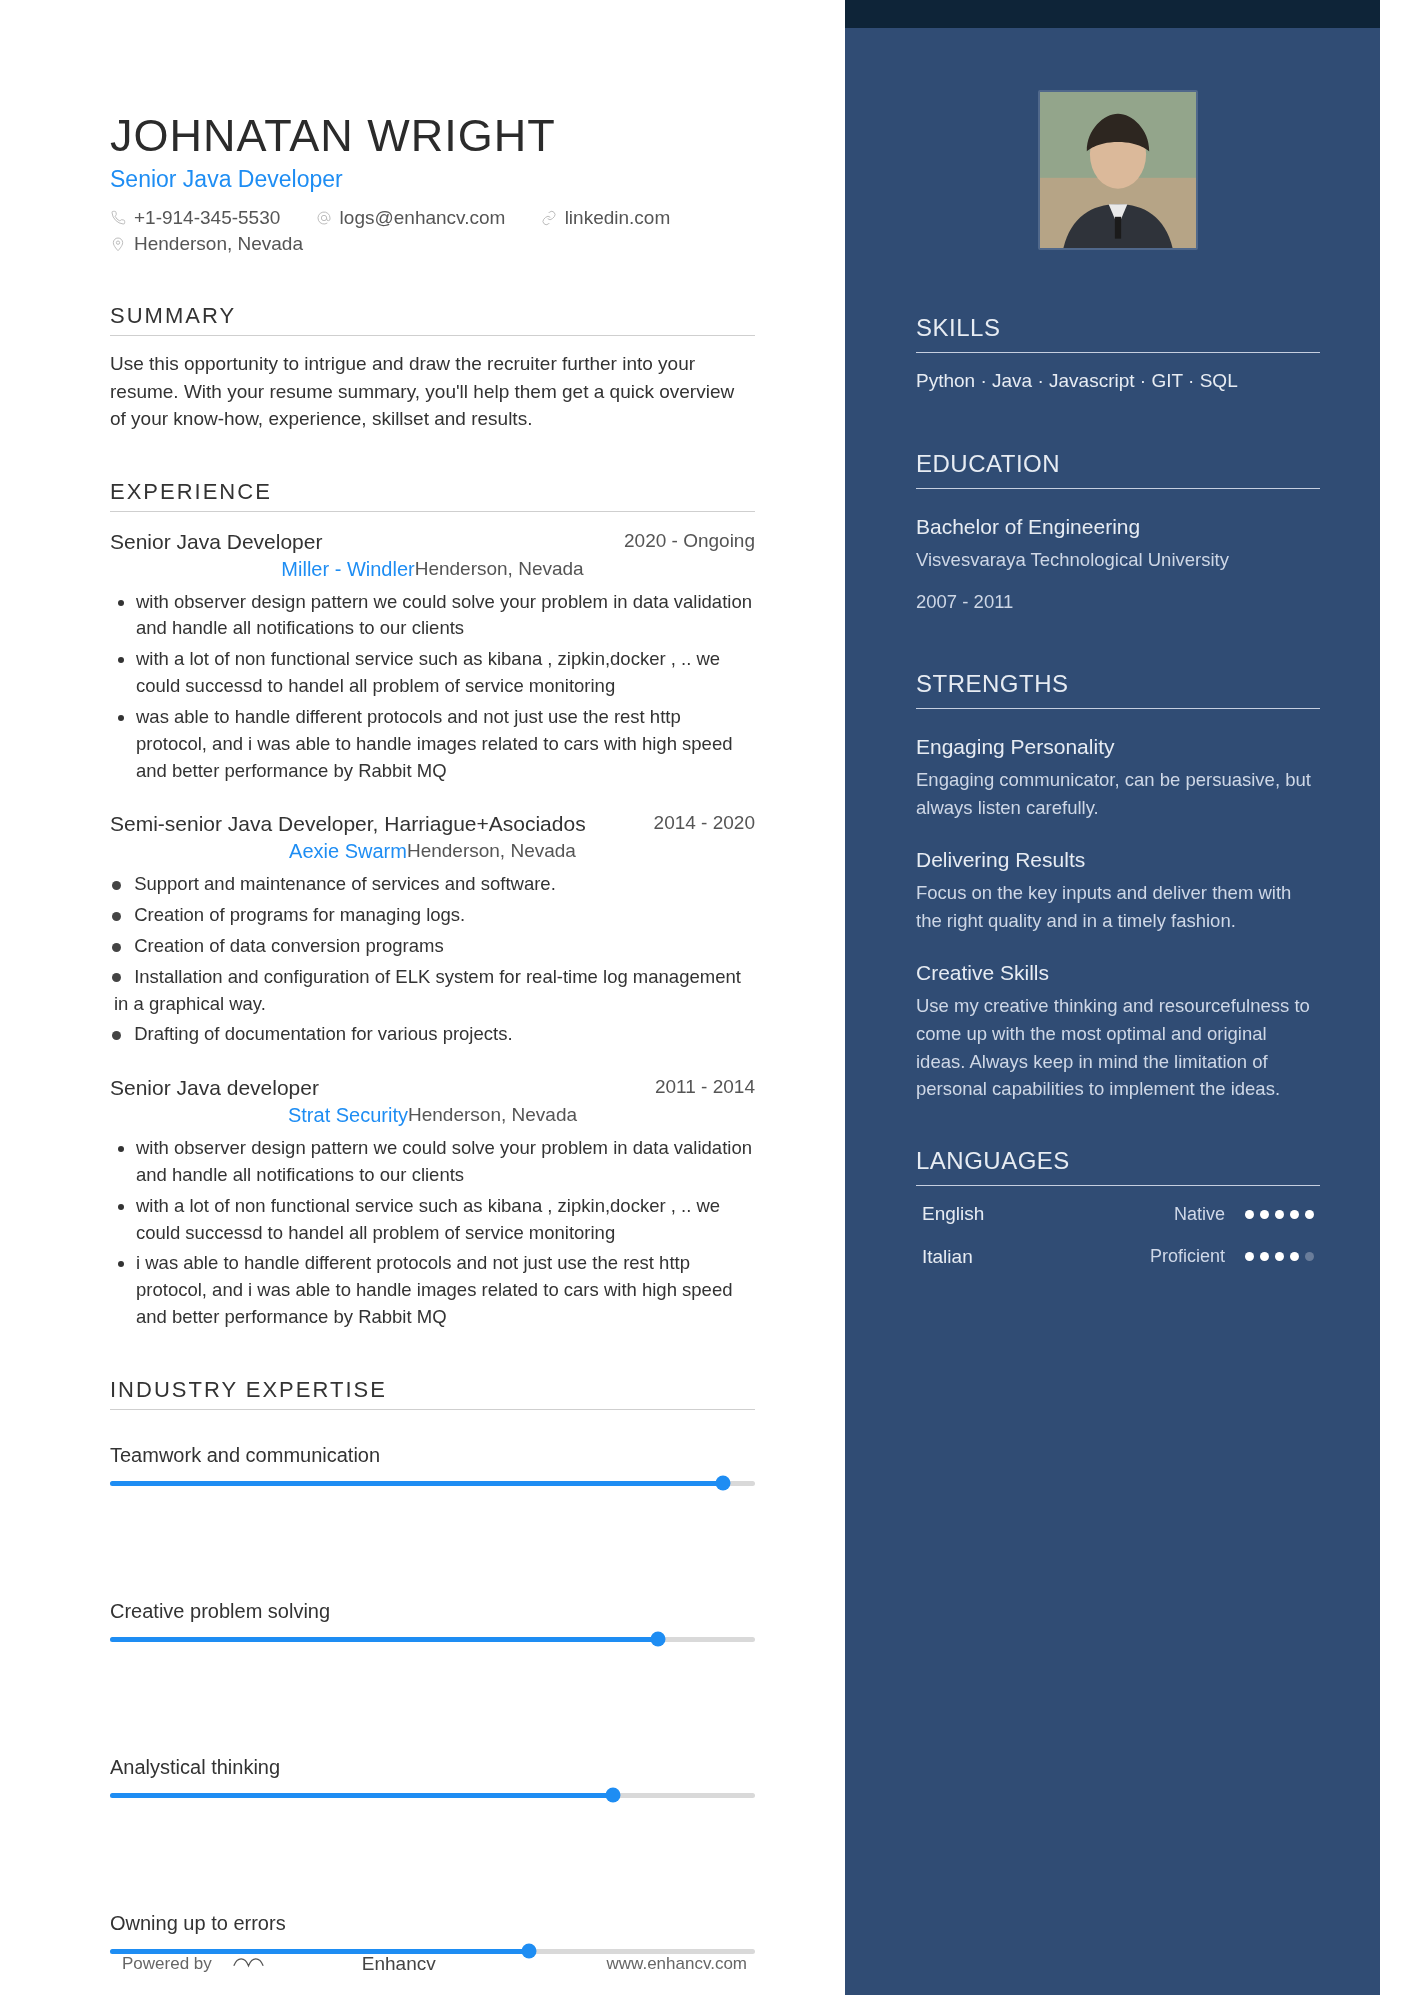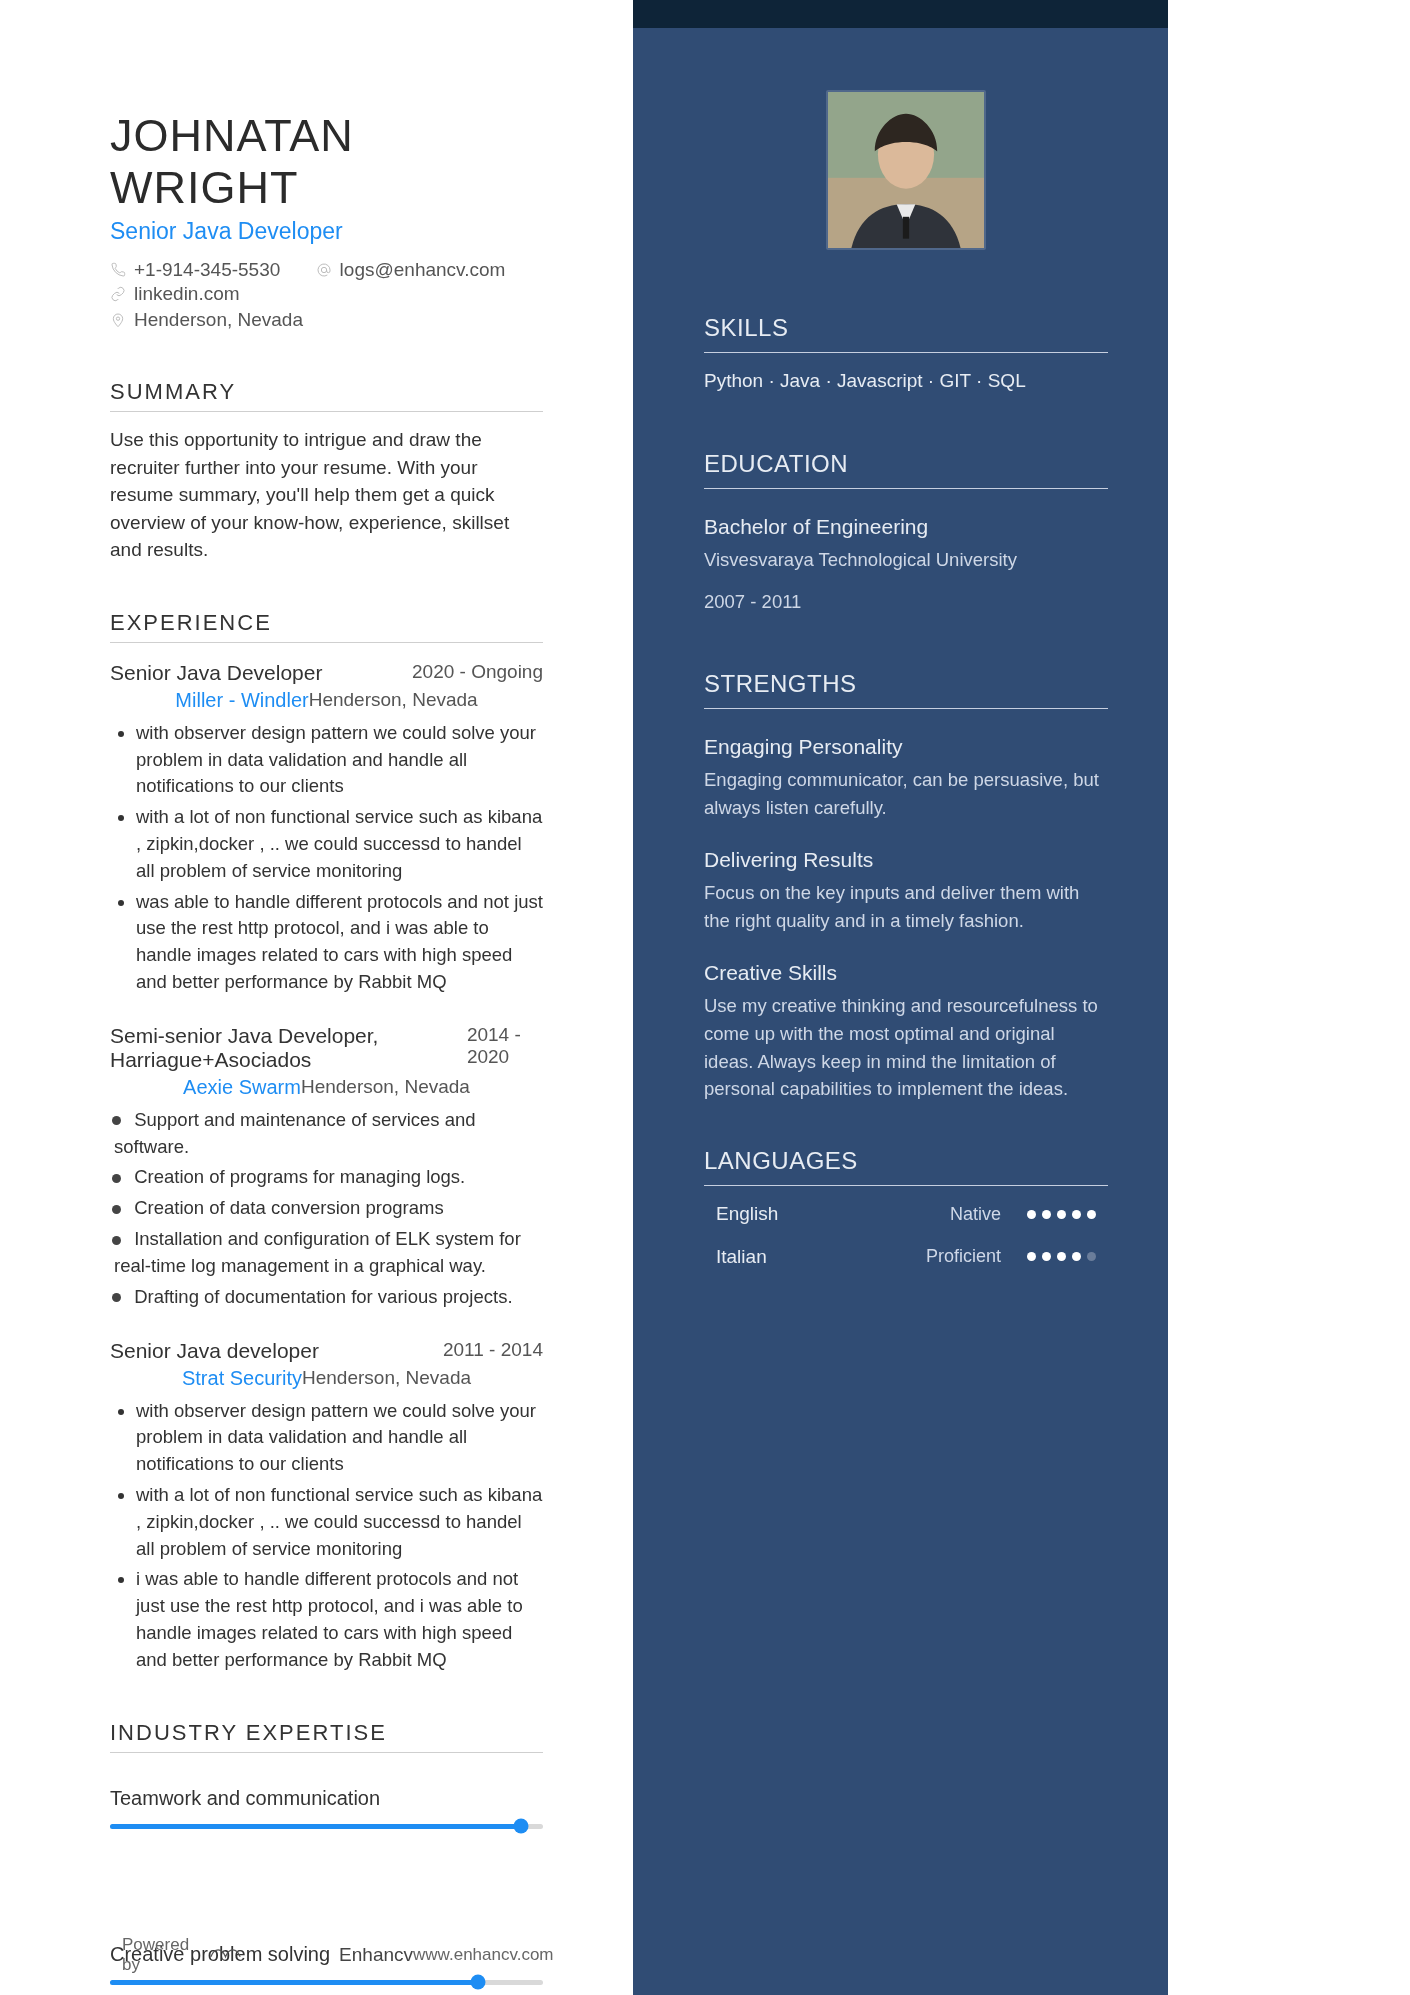--- a/index.html
+++ b/index.html
@@ -12,21 +12,21 @@
     --track:#d9d9d9;
   }
   *{box-sizing:border-box}
   body{
     margin:0;
     font-family:-apple-system, BlinkMacSystemFont, "Segoe UI", Arial, sans-serif;
     color:var(--text);
     background:#fff;
   }
   .page{
-    width:1168px;
+    width:1380px;
     height:1995px;
     position:relative;
     display:flex;
   }
   .main{
     flex:1;
     padding:110px 90px 0 110px;
     position:relative;
   }
   .topbar{
@@ -61,23 +61,22 @@
     border:none;border-top:1.5px solid #c6cfe0;
     margin:0 0 14px 0;
   }
   .sidebar .skills{font-size:19px}
   .sidebar h3{
     font-size:21px;font-weight:400;margin:22px 0 4px 0;
   }
   .sidebar p{margin:4px 0 0 0;color:#ced7e6;font-size:18.5px}
   .lang-row{
     display:flex;align-items:center;justify-content:space-between;
-    margin:14px 12px;
+    margin:14px 6px;
     font-size:19px;
-    gap:6px;
   }
   .lang-row .lvl{color:#cfd8e8;font-size:18px;margin-left:auto;margin-right:20px}
   .dots{display:flex;gap:6px}
   .dots span{width:9px;height:9px;border-radius:50%;background:#fff;display:inline-block}
   .dots span.off{background:#6a7d9a}
 
   
   .name{
     font-size:45px;font-weight:400;letter-spacing:1px;
     margin:0 0 4px 0;color:#2b2b2b;

